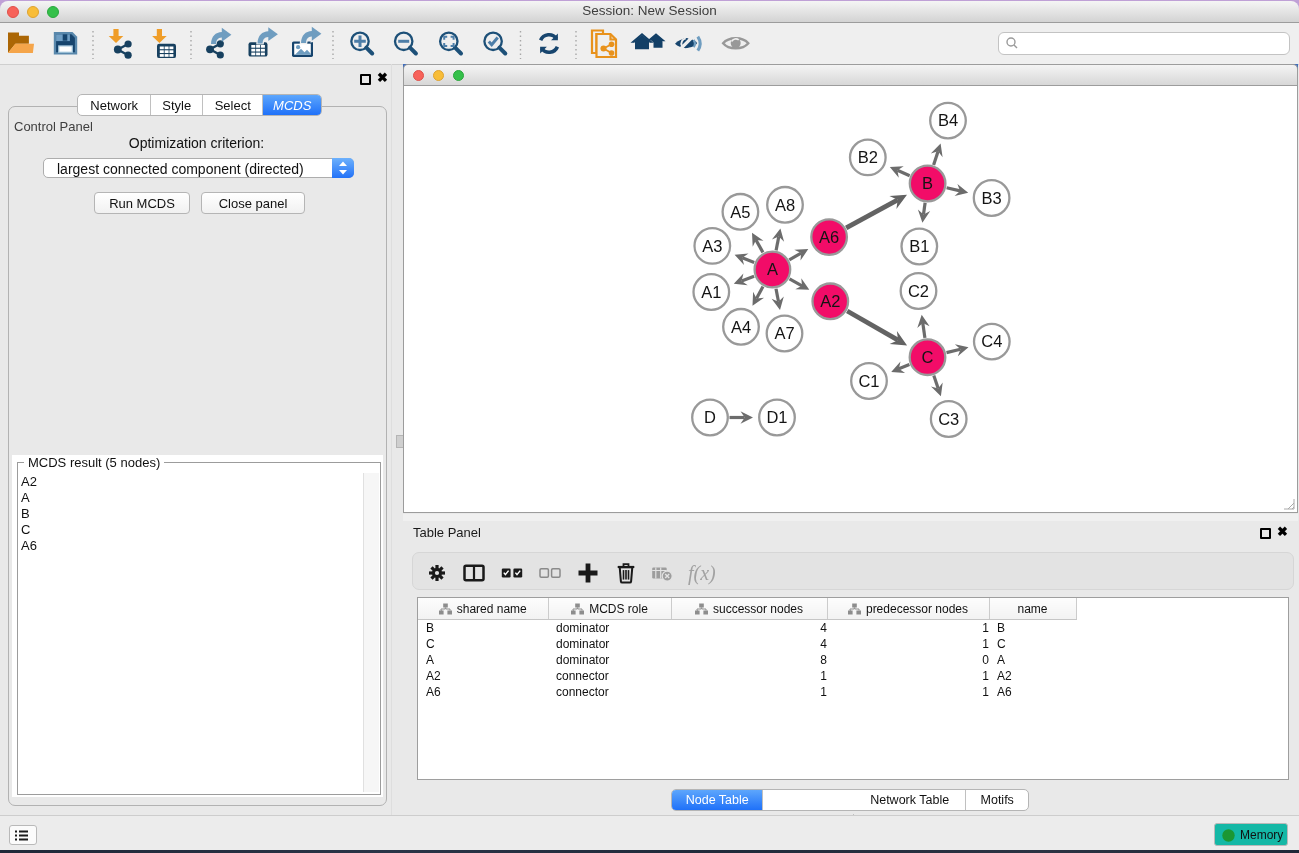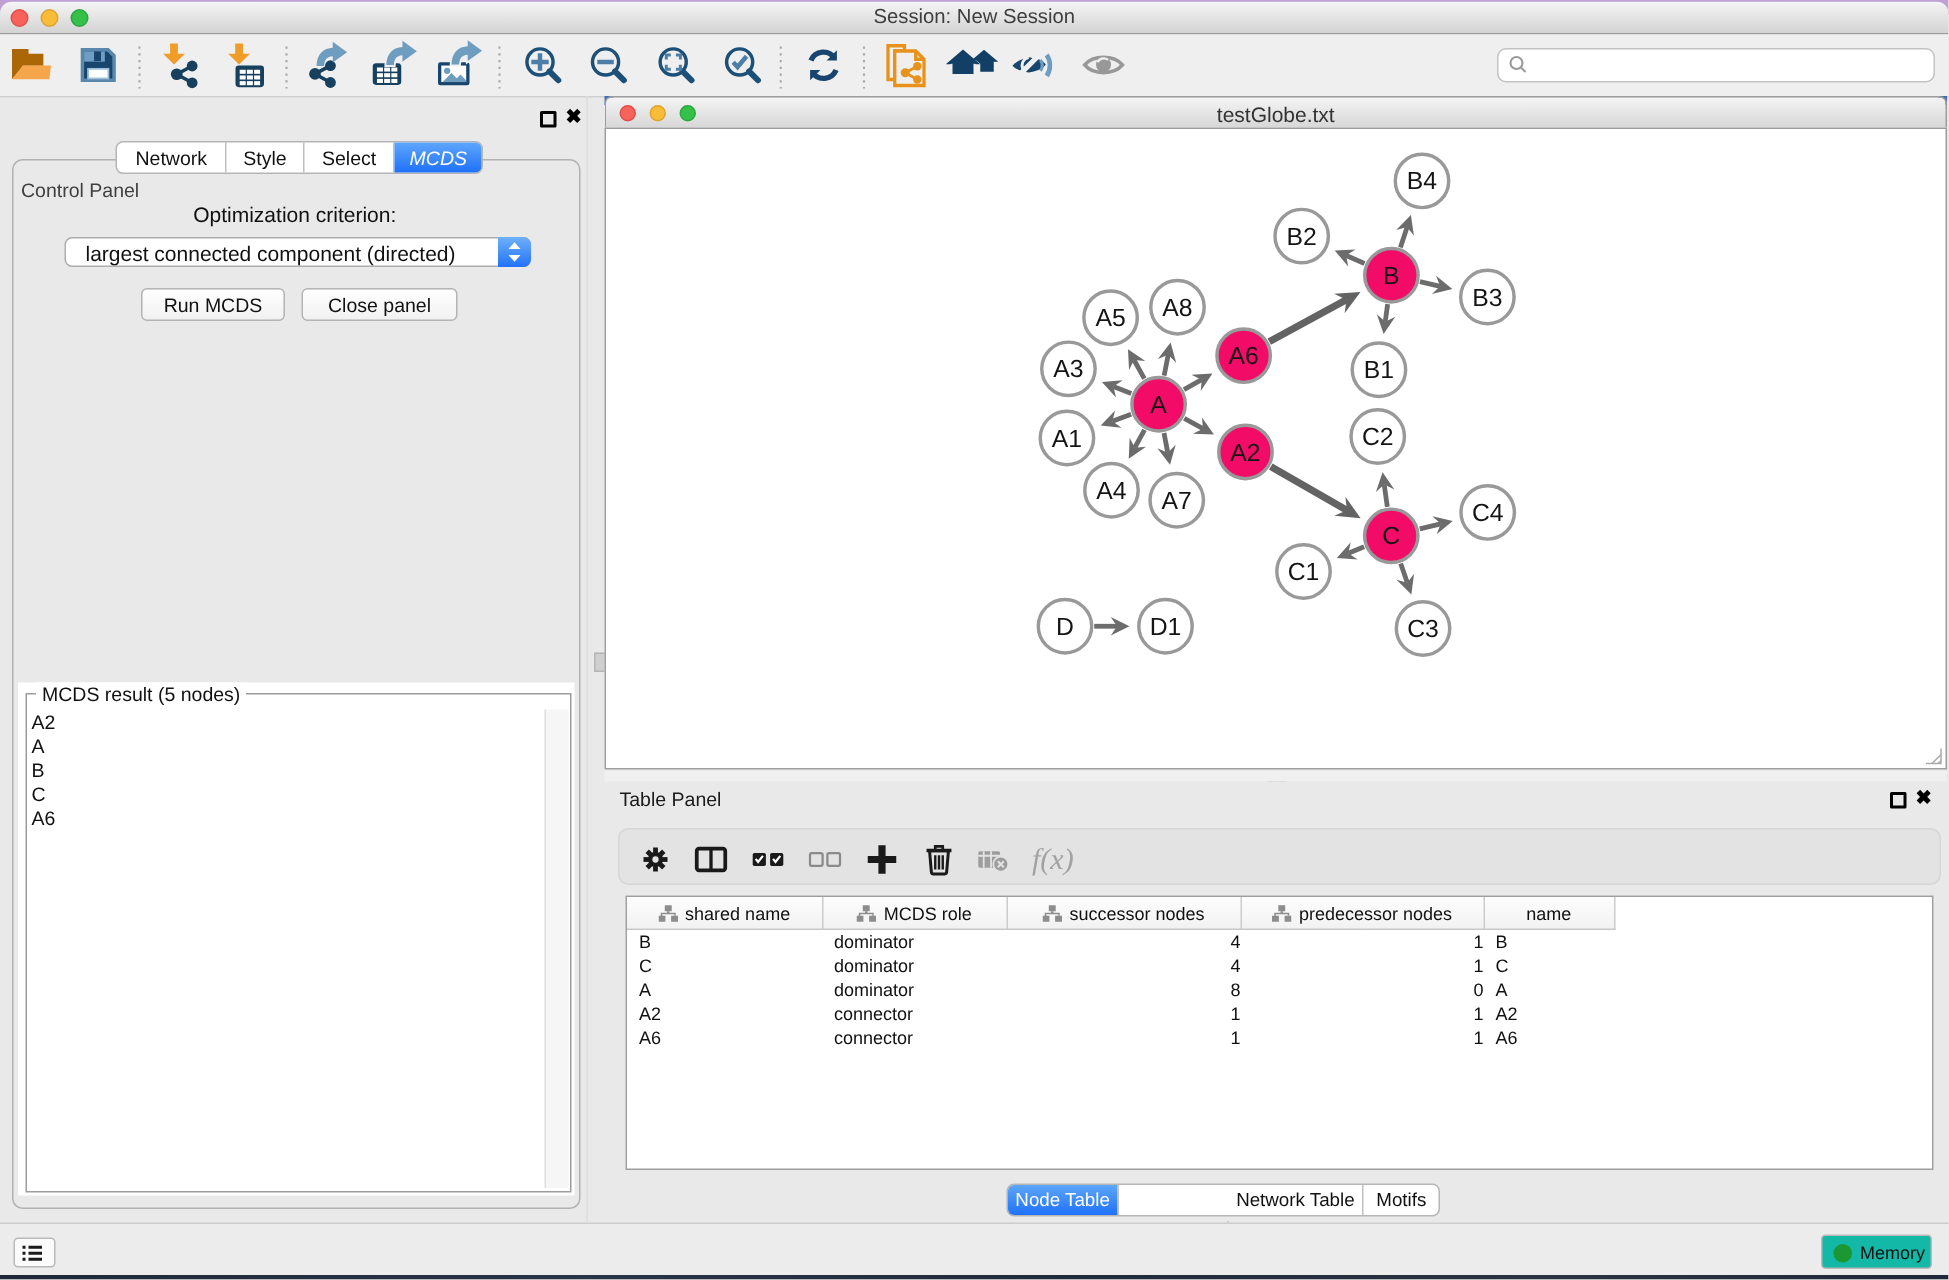--- a/index.html
+++ b/index.html
@@ -53,21 +53,21 @@
   border-radius:5px 5px 0 0;}
 #net-title .title{position:absolute;left:0;right:0;top:3px;text-align:center;font-size:14px;color:#333;}
 #net-canvas{position:absolute;left:0;top:21px;width:100%;height:428px;background:#fff;
   border:1px solid #9c9c9c;box-sizing:border-box;}
 
 #tp-title{left:413px;top:525px;font-size:13px;color:#1a1a1a;}
 #tp-toolbar{left:412px;top:552px;width:882px;height:38px;background:#e3e3e3;
   border:1px solid #d6d6d6;border-radius:7px;box-sizing:border-box;}
 #tp-table{left:417px;top:597px;width:872px;height:183px;background:#fff;
   border:1px solid #9e9e9e;box-sizing:border-box;}
-#tp-tabs{left:671px;top:789px;width:289px;}
+#tp-tabs{left:671px;top:789px;width:358px;}
 #tp-tabs .tab{font-size:12.5px;}
 
 #statusbar{left:0;top:815px;width:1299px;height:35px;background:#ececec;border-top:1px solid #cdcdcd;}
 #sb-left{position:absolute;left:9px;top:9px;width:28px;height:20px;background:#fbfbfb;
   border:1px solid #b9b9b9;border-radius:3px;box-sizing:border-box;}
 #sb-mem{position:absolute;left:1214px;top:7px;width:74px;height:23px;background:#14b8a6;
   border:1px solid #b9b9b9;border-radius:3px;box-sizing:border-box;font-size:12px;color:#111;}
 
 .winbtn-sq{position:absolute;width:6.5px;height:6.5px;border:2px solid #000;border-radius:1px;}
 .winbtn-x{position:absolute;font-size:13px;font-weight:bold;color:#000;line-height:10px;}
@@ -253,21 +253,20 @@
 <div class="abs" id="res-scroll"></div>
 
 <div class="abs" style="left:391px;top:64px;width:1px;height:751px;background:#dedede;"></div>
 <div class="abs" style="left:396px;top:435px;width:6px;height:11px;background:#cfcfcf;border:1px solid #b5b5b5;"></div>
 <div class="abs" style="left:845px;top:514px;width:11px;height:5px;background:#cfcfcf;border:1px solid #b5b5b5;"></div>
 
 <div class="abs" id="net-win">
   <div class="abs" style="left:0;top:0;width:6px;height:6px;background:#3f6dbd;"></div>
   <div class="abs" style="left:889px;top:0;width:6px;height:6px;background:#3f6dbd;"></div>
   <div id="net-title">
-    <div class="title">testGlobe.txt</div>
     <div class="tl" style="left:9px;top:5px;width:11px;height:11px;background:#f7625a;border:1px solid #e0504a;box-sizing:border-box;"></div>
     <div class="tl" style="left:29px;top:5px;width:11px;height:11px;background:#f8bd38;border:1px solid #dfa32f;box-sizing:border-box;"></div>
     <div class="tl" style="left:49px;top:5px;width:11px;height:11px;background:#35c04a;border:1px solid #2aa73d;box-sizing:border-box;"></div>
   </div>
   <div id="net-canvas">
     <svg style="position:absolute;left:0;top:0" width="893" height="426" viewBox="403.5 86 893 426" font-family="Liberation Sans,sans-serif">
         <line x1="762.4" y1="252.4" x2="755.5" y2="240.0" stroke="#6c6c6c" stroke-width="3.2"></line>
         <path d="M751.5 232.8 L763.0 240.7 L755.5 240.0 L752.2 246.7 Z" fill="#6c6c6c"></path>
         <line x1="775.6" y1="250.4" x2="778.3" y2="236.5" stroke="#6c6c6c" stroke-width="3.2"></line>
         <path d="M779.9 228.4 L783.6 241.8 L778.3 236.5 L771.4 239.4 Z" fill="#6c6c6c"></path>

